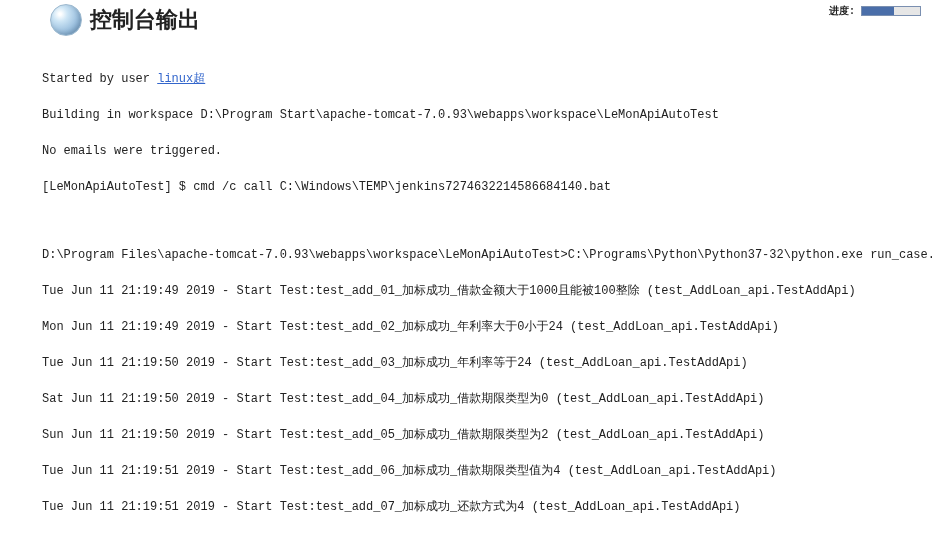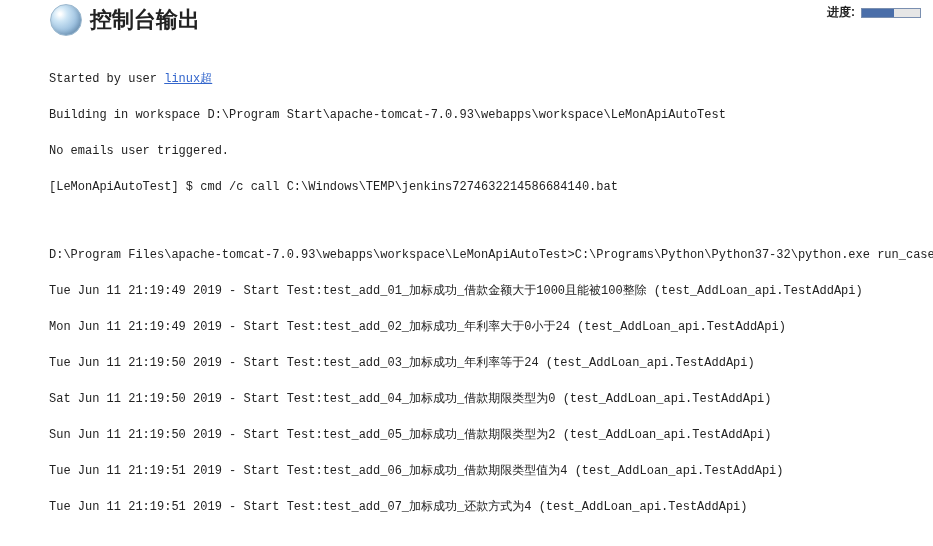--- a/index.html
+++ b/index.html
@@ -35,21 +35,22 @@
     }
     .page-title {
       font-size: 22px;
       font-weight: bold;
       color: #222;
     }
     .progress-block {
       display: flex;
       align-items: center;
       gap: 6px;
-      font-size: 12px;
+      font-size: 10px;
+      font-family: Liberation Mono, monospace;
     }
     .progress-label {
       font-weight: bold;
       color: #222;
     }
     .progress-bar-outer {
       width: 60px;
       height: 10px;
       background: #e6e6e6;
       border: 1px solid #7a8fb0;
@@ -67,21 +68,20 @@
       line-height: 18px;
       color: #222;
       white-space: pre;
     }
     .console a {
       color: #3366cc;
       text-decoration: underline;
     }
     .console .line {
       display: block;
-      margin-left: 7px;
     }
     .spacer {
       height: 14px;
     }
   </style>
 </head>
 <body>
 
 <div class="header">
   <div class="title-block">
@@ -92,21 +92,21 @@
     <span class="progress-label">进度:</span>
     <div class="progress-bar-outer">
       <div class="progress-bar-inner"></div>
     </div>
   </div>
 </div>
 
 <div class="console">
 <span class="line"><span>Started by user </span><a href="#">linux超</a></span>
 <span class="line">Building in workspace D:\Program Start\apache-tomcat-7.0.93\webapps\workspace\LeMonApiAutoTest</span>
-<span class="line">No emails user triggered.</span>
+<span class="line">No emails were triggered.</span>
 <span class="line">[LeMonApiAutoTest] $ cmd /c call C:\Windows\TEMP\jenkins7274632214586684140.bat</span>
 <div class="spacer"></div>
 <span class="line">D:\Program Files\apache-tomcat-7.0.93\webapps\workspace\LeMonApiAutoTest&gt;C:\Programs\Python\Python37-32\python.exe run_case.py</span>
 <span class="line">Tue Jun 11 21:19:49 2019 - Start Test:test_add_01_加标成功_借款金额大于1000且能被100整除 (test_AddLoan_api.TestAddApi)</span>
 <span class="line">Mon Jun 11 21:19:49 2019 - Start Test:test_add_02_加标成功_年利率大于0小于24 (test_AddLoan_api.TestAddApi)</span>
 <span class="line">Tue Jun 11 21:19:50 2019 - Start Test:test_add_03_加标成功_年利率等于24 (test_AddLoan_api.TestAddApi)</span>
 <span class="line">Sat Jun 11 21:19:50 2019 - Start Test:test_add_04_加标成功_借款期限类型为0 (test_AddLoan_api.TestAddApi)</span>
 <span class="line">Sun Jun 11 21:19:50 2019 - Start Test:test_add_05_加标成功_借款期限类型为2 (test_AddLoan_api.TestAddApi)</span>
 <span class="line">Tue Jun 11 21:19:51 2019 - Start Test:test_add_06_加标成功_借款期限类型值为4 (test_AddLoan_api.TestAddApi)</span>
 <span class="line">Tue Jun 11 21:19:51 2019 - Start Test:test_add_07_加标成功_还款方式为4 (test_AddLoan_api.TestAddApi)</span>

